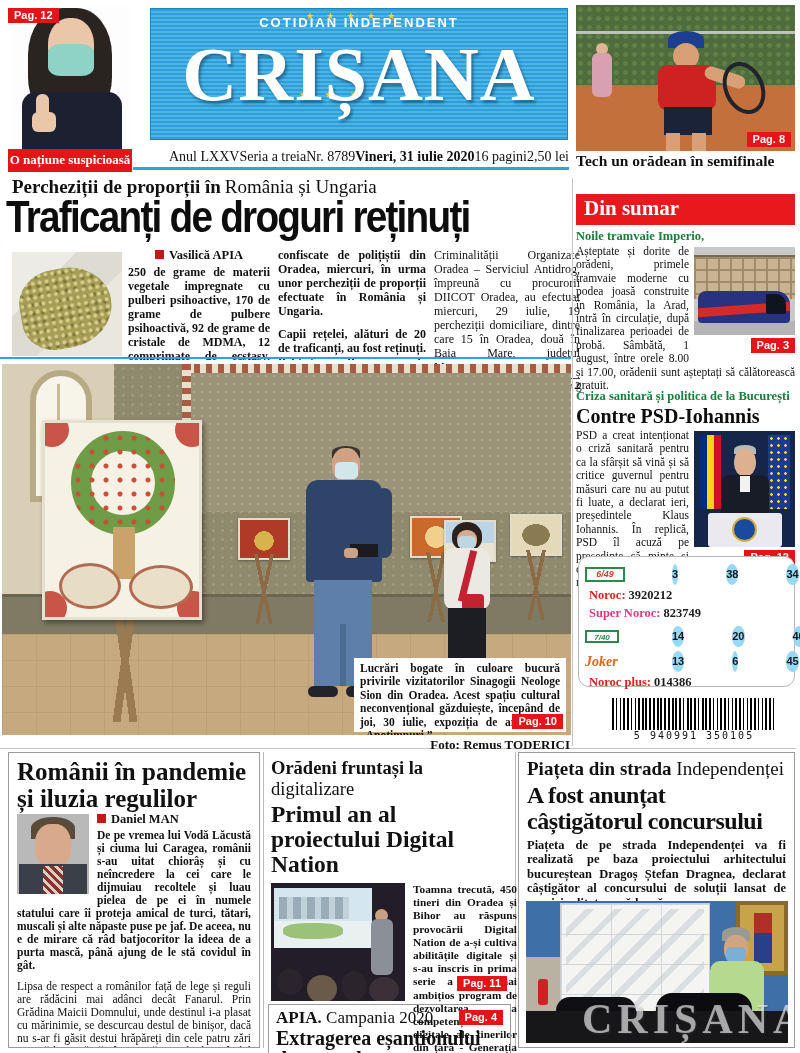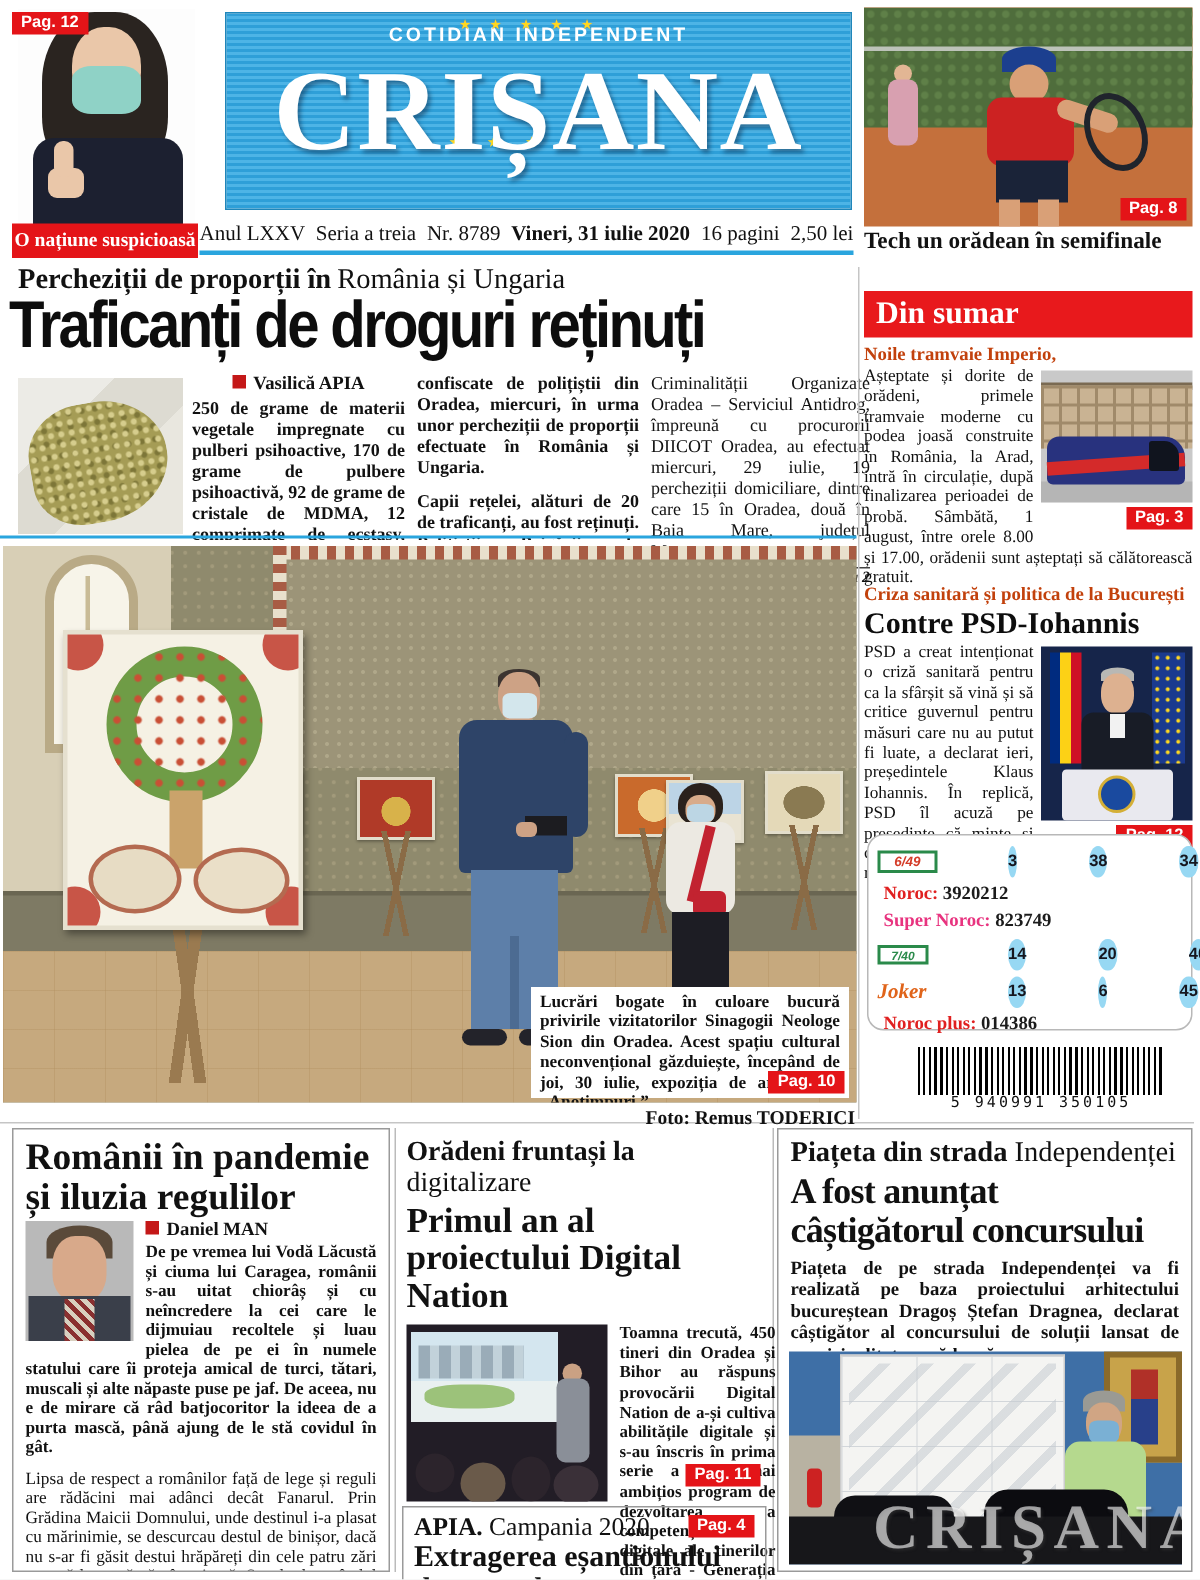--- a/index.html
+++ b/index.html
@@ -31,21 +31,21 @@
               border:1px solid #1f86ba;padding-left:40px; }
   .tagline { position:absolute; left:0; top:6px; width:100%; text-align:center; color:#fff;
              font:bold 13px "Liberation Sans", sans-serif; letter-spacing:2px; }
   .stars { position:absolute; left:155px; top:2px; color:#ffd820; font-size:9px; letter-spacing:5px;
            text-shadow:0 0 1px #a87; }
   .stars2 { position:absolute; left:148px; top:80px; color:#ffd820; font-size:10px; letter-spacing:7px; }
   .mh-title { position:absolute; left:0; top:22px; width:100%; text-align:center; color:#fff;
               font:bold 76px "Liberation Serif", serif; letter-spacing:1px;
               text-shadow:2px 3px 3px rgba(10,30,60,.45); }
   .infobar { left:133px; top:146px; width:436px; height:24px; display:flex; align-items:center;
-             justify-content:space-between; font:14px "Liberation Serif", serif;
+             justify-content:flex-end; font:14px "Liberation Serif", serif;
              border-bottom:3px solid #2aa5de; padding-bottom:0; }
   .infobar .b { font-weight:bold; }
 
   
   .kicker { left:12px; top:176px; width:560px; font:bold 19px "Liberation Serif", serif; }
   .kicker .lt { font-weight:normal; margin-left:4px; }
   .headline1 { left:6px; top:192px; width:640px; font:bold 44px "Liberation Sans", sans-serif;
                letter-spacing:-2px; color:#0d0d0d; transform:scaleX(.88); transform-origin:0 0; white-space:nowrap; }
   .leadrow { left:10px; top:248px; width:560px; height:112px; }
   .drugimg { position:absolute; left:2px; top:4px; width:110px; height:104px;
@@ -155,21 +155,21 @@
   .p-shorts { position:absolute; left:88px; top:102px; width:48px; height:28px; background:#1a2338; }
   .p-leg1 { position:absolute; left:90px; top:128px; width:14px; height:18px; background:#d9a077; }
   .p-leg2 { position:absolute; left:116px; top:128px; width:14px; height:18px; background:#d9a077; }
   .tennis .badge { position:absolute; right:4px; bottom:4px; }
   .tcap { left:576px; top:152px; width:219px; font:bold 15.5px "Liberation Serif", serif; }
   .sumarbar { left:576px; top:194px; width:219px; background:#e8191c; color:#fff;
               font:bold 21px "Liberation Serif", serif; padding:2px 0 4px 8px; }
   .sitem { position:absolute; width:219px; font:11.5px/13.4px "Liberation Serif", serif; }
   .s1 { left:576px; top:229px; height:158px; }
   .s2 { left:576px; top:389px; height:160px; }
-  .skick { font:bold 12.5px "Liberation Serif", serif; color:#c2410c; margin-bottom:1px; }
+  .skick { font:bold 12.5px "Liberation Serif", serif; color:#15803d; margin-bottom:1px; }
   .shead { font-weight:bold; color:#0d0d0d; margin-bottom:2px; }
   .s1 .shead { font-size:18px; line-height:20px; }
   .s2 .shead { font-size:20px; line-height:22px; }
   .sfloat { float:right; margin:2px 0 2px 5px; width:101px; text-align:right; }
   .tram { position:relative; width:101px; height:88px; background:#c9c9c9; overflow:hidden; margin-bottom:3px; }
   .palace { position:absolute; left:0; top:10px; width:101px; height:42px; background:#c9b393;
             background-image:linear-gradient(90deg,#a08a6a 2px, transparent 2px),
                              linear-gradient(#a08a6a 2px, transparent 2px); background-size:12px 12px; }
   .roofline { position:absolute; left:0; top:8px; width:101px; height:5px; background:#7a6a52; }
   .road { position:absolute; left:0; top:74px; width:101px; height:14px; background:#b5b5b5; }

